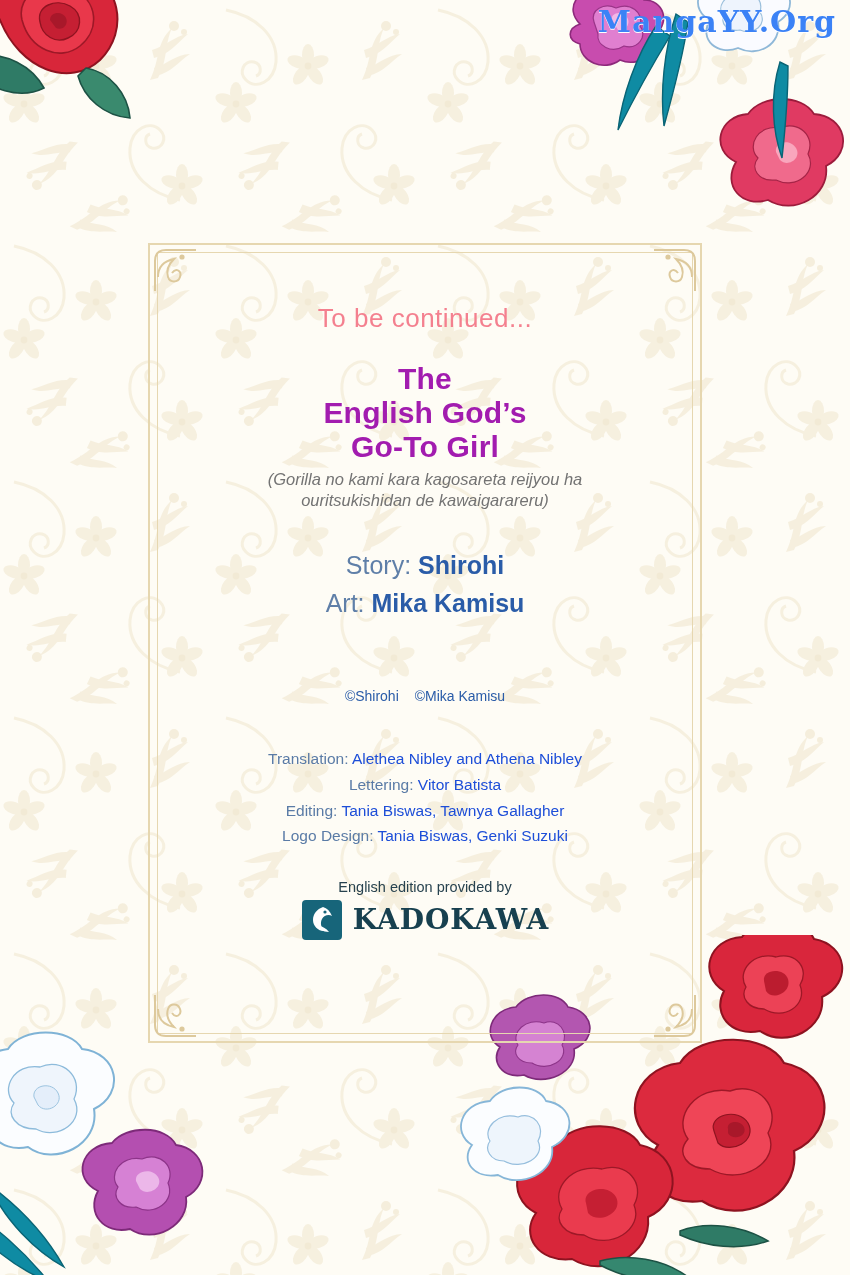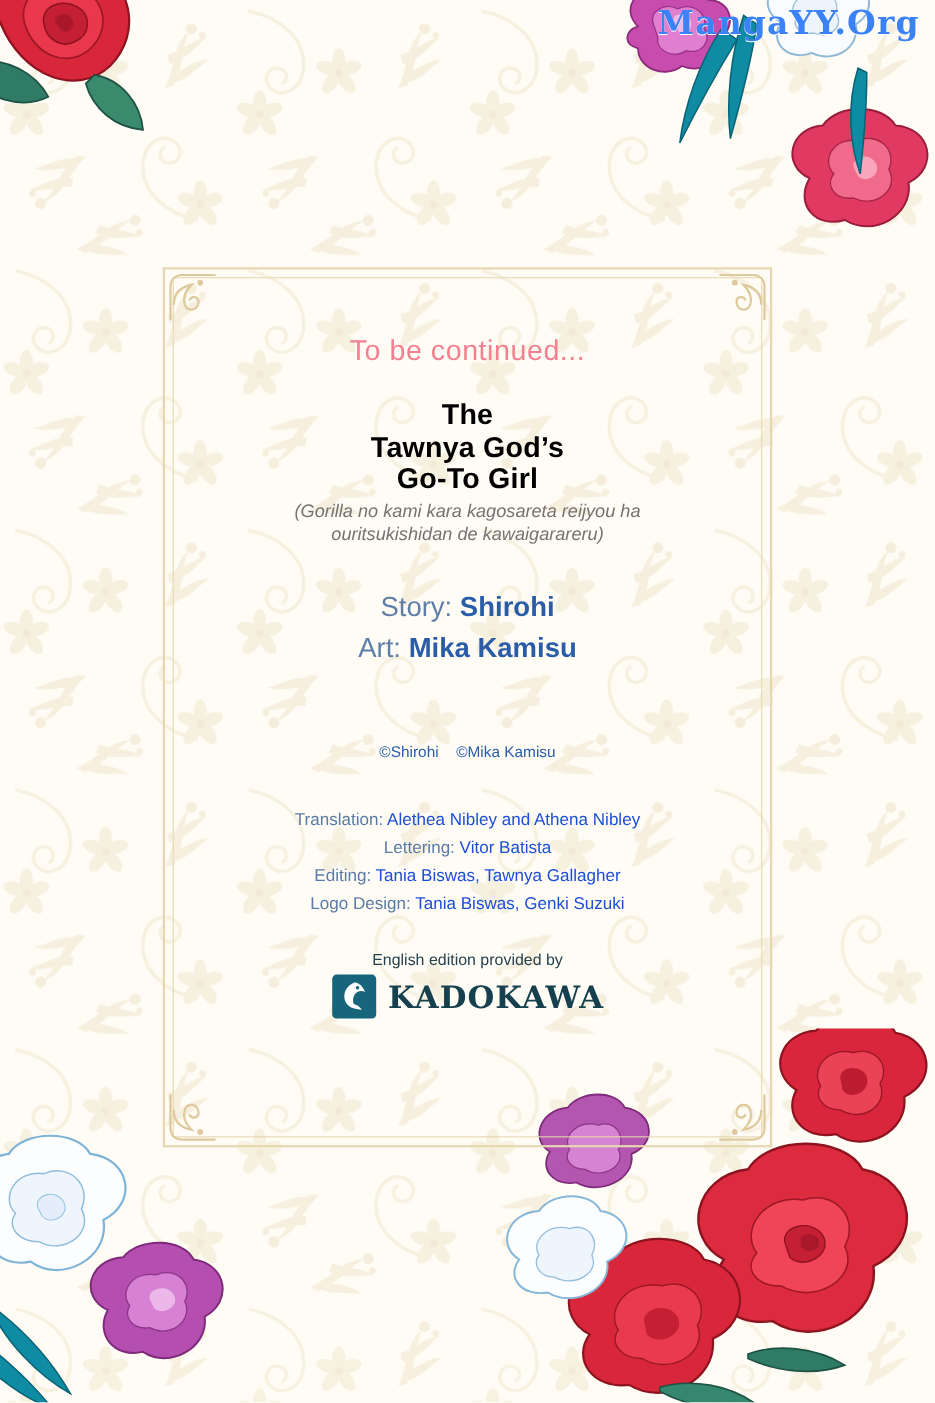--- a/index.html
+++ b/index.html
@@ -89,24 +89,24 @@
 
   .tbc {
     margin-top: 60px;
     font-size: 26px;
     color: #f4808f;
     letter-spacing: 0.5px;
   }
 
   .title {
     margin-top: 28px;
-    font-size: 26px;
+    font-size: 30px;
     font-weight: bold;
     line-height: 1.14;
-    color: #000000;
+    color: #a21caf;
     letter-spacing: 0.2px;
   }
   .title .ln { display: block; }
 
   .subtitle {
     margin-top: 4px;
     font-size: 16.5px;
     font-style: italic;
     line-height: 1.3;
     color: #737373;
@@ -336,21 +336,21 @@
       </svg>
     </div>
   </div>
 
   <div id="credits">
 
     <div class="tbc">To be continued...</div>
 
     <div class="title">
       <span class="ln">The</span>
-      <span class="ln">Tawnya God’s</span>
+      <span class="ln">English God’s</span>
       <span class="ln">Go-To Girl</span>
     </div>
 
     <div class="subtitle">
       <span class="ln">(Gorilla no kami kara kagosareta reijyou ha</span>
       <span class="ln">ouritsukishidan de kawaigarareru)</span>
     </div>
 
     <div class="staff">
       <div>

